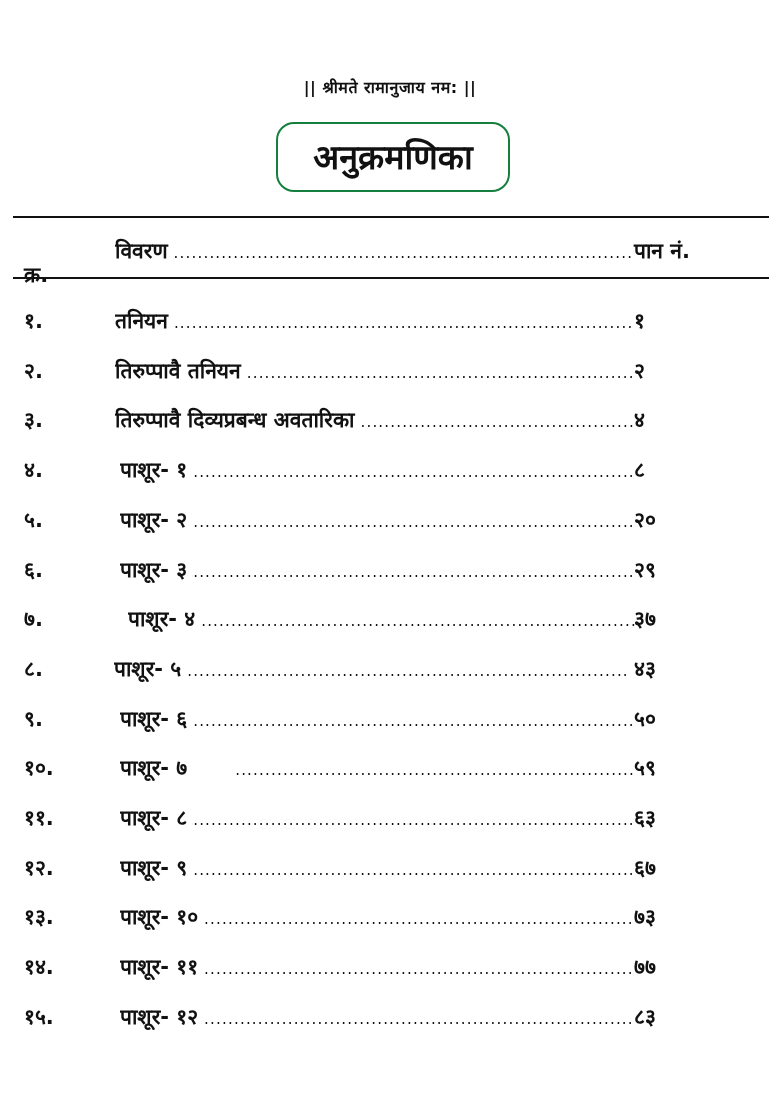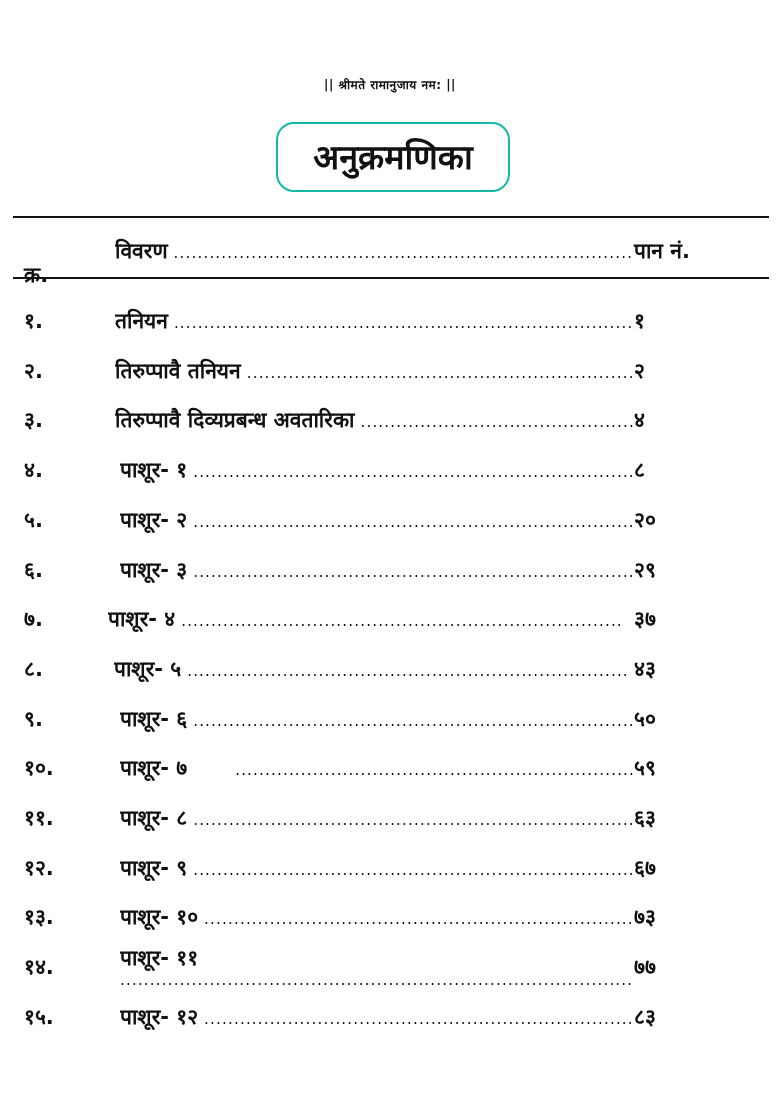--- a/index.html
+++ b/index.html
@@ -14,31 +14,31 @@
       overflow: hidden;
       font-family: "DejaVu Sans", sans-serif;
       color: #111111;
     }
     .invocation {
       position: absolute;
       top: 76px;
       left: 0;
       width: 780px;
       text-align: center;
-      font-size: 12px;
+      font-size: 16px;
       font-weight: bold;
       letter-spacing: 0.5px;
     }
     .title-box {
       position: absolute;
       left: 276px;
       top: 122px;
       width: 234px;
       height: 70px;
-      border: 2px solid #14b8a6;
+      border: 2px solid #15803d;
       border-radius: 18px;
       display: flex;
       align-items: center;
       justify-content: center;
       box-sizing: border-box;
     }
     .title-text {
       font-size: 34px;
       font-weight: bold;
       line-height: 1;
@@ -162,21 +162,21 @@
     <div class="row" style="top: 548.5px;">
       <span class="num">६.</span>
       <span class="desc-wrap" style="left:120px;width:514px;">
         <span class="desc">पाशूर- ३</span>
         <span class="leader">................................................................................................................</span>
       </span>
       <span class="page">२९</span>
     </div>
     <div class="row" style="top: 598.2px;">
       <span class="num">७.</span>
-      <span class="desc-wrap" style="left:108px;width:514px;">
+      <span class="desc-wrap" style="left:128px;width:514px;">
         <span class="desc">पाशूर- ४</span>
         <span class="leader">................................................................................................................</span>
       </span>
       <span class="page">३७</span>
     </div>
     <div class="row" style="top: 647.9px;">
       <span class="num">८.</span>
       <span class="desc-wrap" style="left:114px;width:514px;">
         <span class="desc">पाशूर- ५</span>
         <span class="leader">................................................................................................................</span>
@@ -218,21 +218,21 @@
     <div class="row" style="top: 896.4px;">
       <span class="num">१३.</span>
       <span class="desc-wrap" style="left:120px;width:514px;">
         <span class="desc">पाशूर- १०</span>
         <span class="leader">................................................................................................................</span>
       </span>
       <span class="page">७३</span>
     </div>
     <div class="row" style="top: 946.1px;">
       <span class="num">१४.</span>
-      <span class="desc-wrap" style="left:120px;width:514px;flex-direction:column;">
+      <span class="desc-wrap" style="left:120px;width:514px;">
         <span class="desc">पाशूर- ११</span>
         <span class="leader">................................................................................................................</span>
       </span>
       <span class="page">७७</span>
     </div>
     <div class="row" style="top: 995.8px;">
       <span class="num">१५.</span>
       <span class="desc-wrap" style="left:120px;width:514px;">
         <span class="desc">पाशूर- १२</span>
         <span class="leader">................................................................................................................</span>

